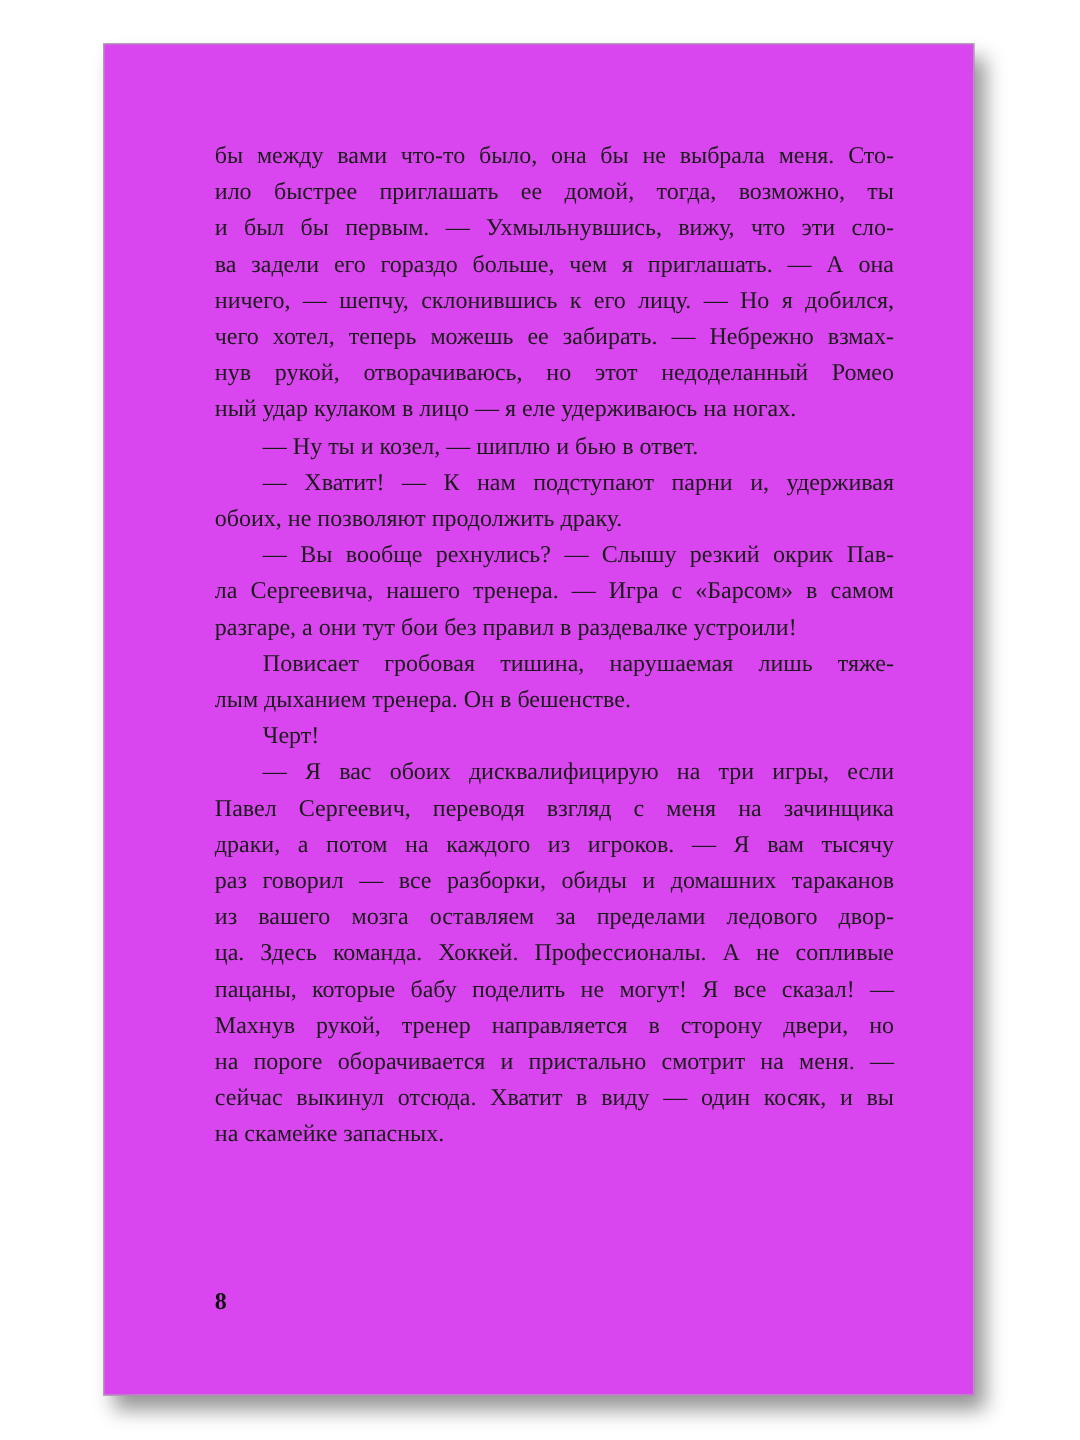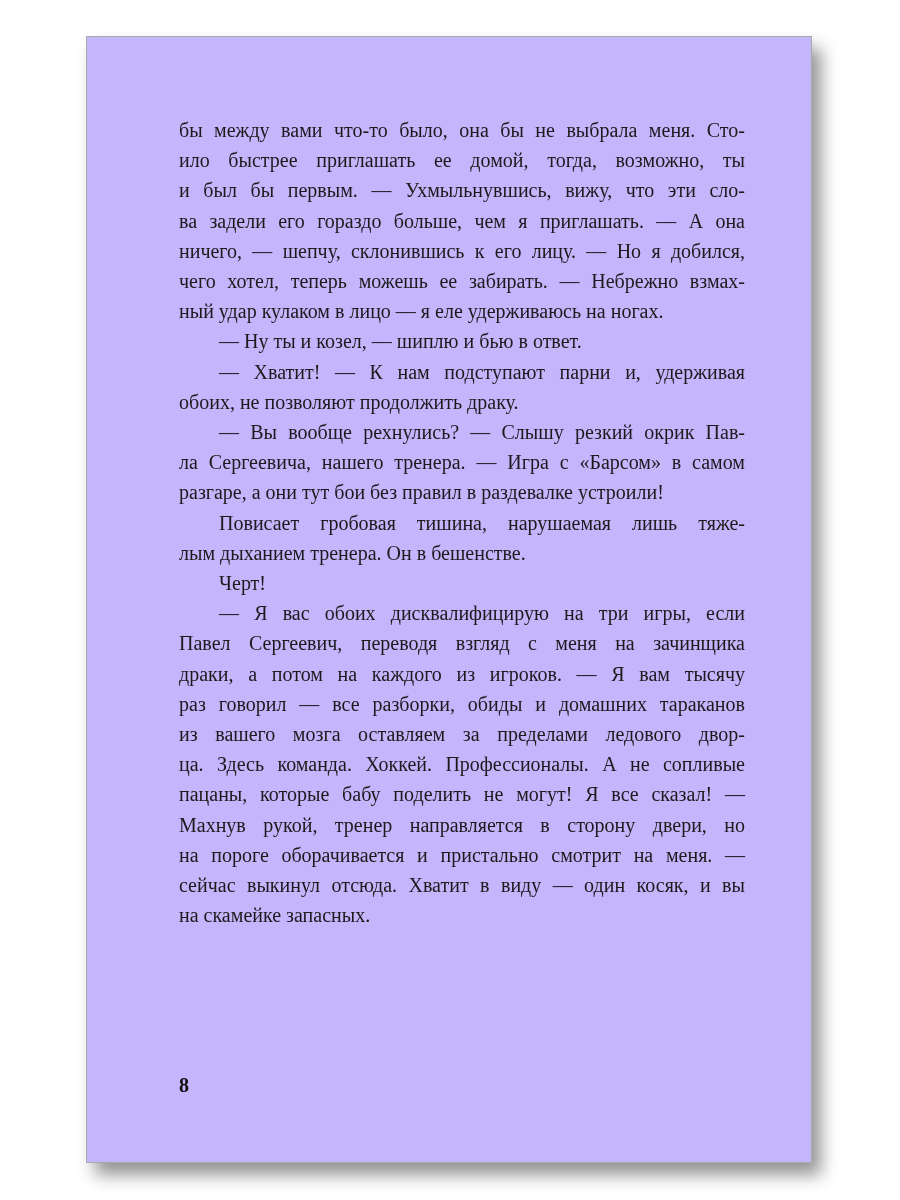--- a/index.html
+++ b/index.html
@@ -16,21 +16,21 @@
     height: 1200px;
     overflow: hidden;
   }
   .book-page {
     position: absolute;
     left: 86px;
     top: 36px;
     width: 726px;
     height: 1127px;
     box-sizing: border-box;
-    background: #c4b5fd;
+    background: #d946ef;
     border: 1px solid #a9a9a9;
     box-shadow: 9px 12px 16px rgba(0, 0, 0, 0.42);
   }
   .text-block {
     position: absolute;
     left: 92px;
     top: 78px;
     width: 566px;
   }
   .line {
@@ -63,20 +63,21 @@
 
 <div class="scene">
   <div class="book-page">
     <div class="text-block">
         <div class="line">бы между вами что-то было, она бы не выбрала меня. Сто-</div>
         <div class="line">ило быстрее приглашать ее домой, тогда, возможно, ты</div>
         <div class="line">и был бы первым. — Ухмыльнувшись, вижу, что эти сло-</div>
         <div class="line">ва задели его гораздо больше, чем я приглашать. — А она</div>
         <div class="line">ничего, — шепчу, склонившись к его лицу. — Но я добился,</div>
         <div class="line">чего хотел, теперь можешь ее забирать. — Небрежно взмах-</div>
+        <div class="line">нув рукой, отворачиваюсь, но этот недоделанный Ромео</div>
         <div class="line para-end">ный удар кулаком в лицо — я еле удерживаюсь на ногах.</div>
         <div class="line indent para-end">— Ну ты и козел, — шиплю и бью в ответ.</div>
         <div class="line indent">— Хватит! — К нам подступают парни и, удерживая</div>
         <div class="line para-end">обоих, не позволяют продолжить драку.</div>
         <div class="line indent">— Вы вообще рехнулись? — Слышу резкий окрик Пав-</div>
         <div class="line">ла Сергеевича, нашего тренера. — Игра с «Барсом» в самом</div>
         <div class="line para-end">разгаре, а они тут бои без правил в раздевалке устроили!</div>
         <div class="line indent">Повисает гробовая тишина, нарушаемая лишь тяже-</div>
         <div class="line para-end">лым дыханием тренера. Он в бешенстве.</div>
         <div class="line indent para-end">Черт!</div>

